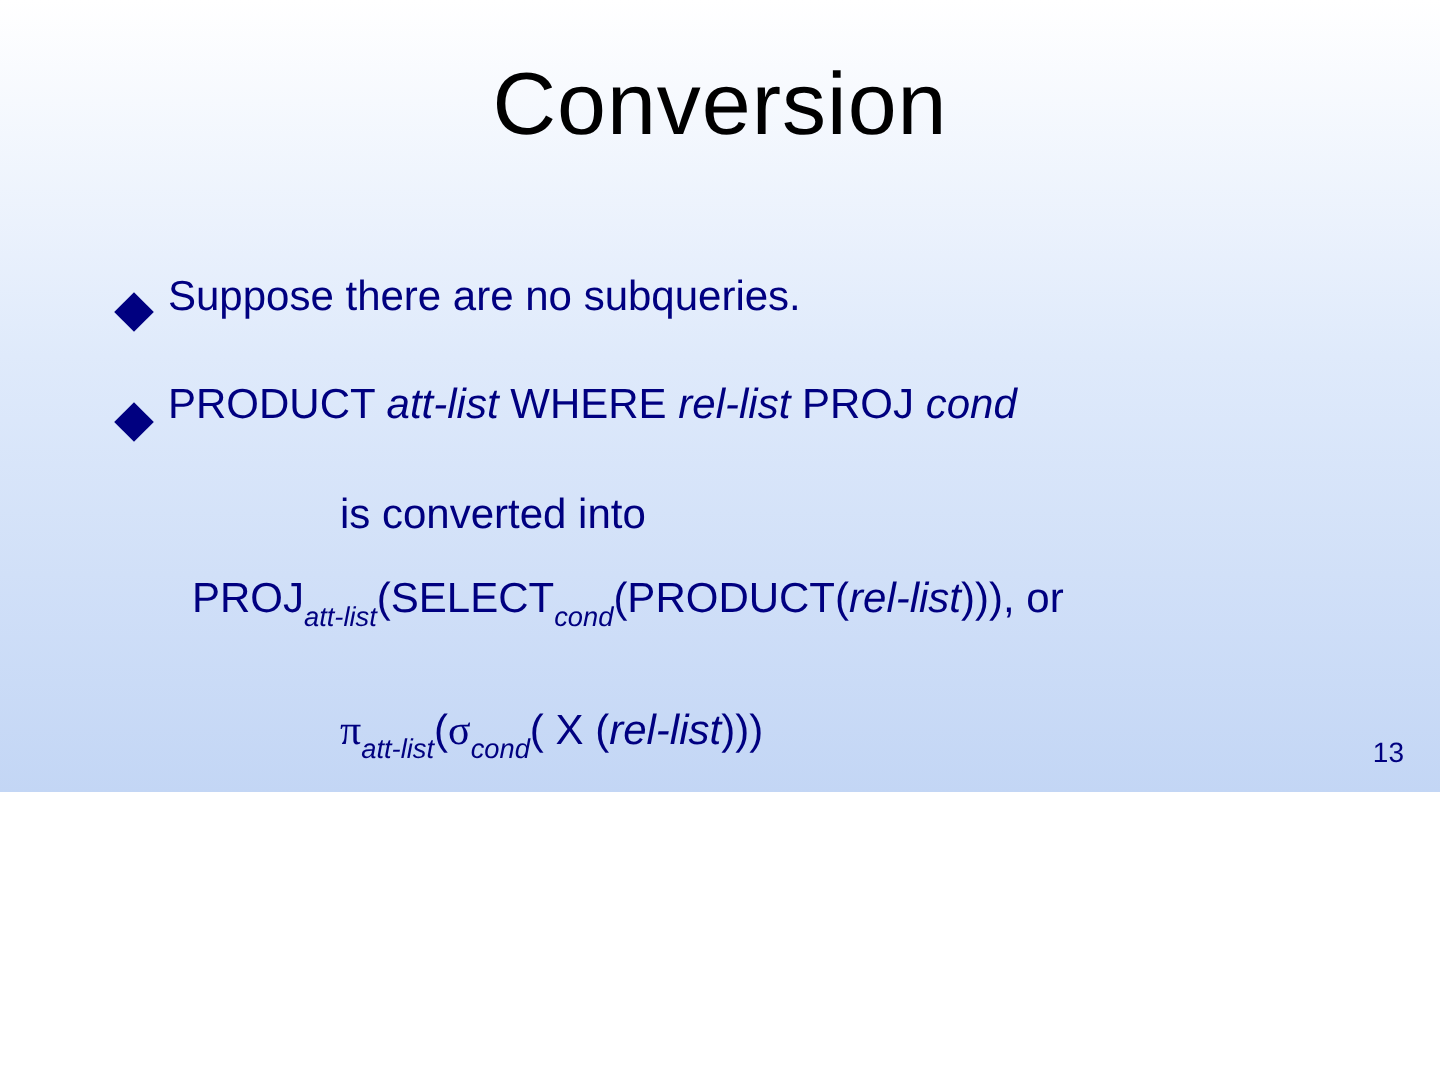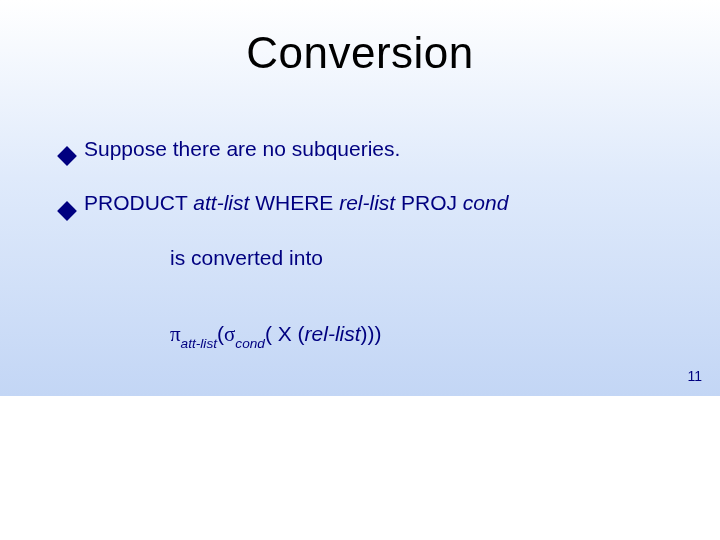--- a/index.html
+++ b/index.html
@@ -47,21 +47,21 @@
     width: 14px;
     height: 14px;
     background: #000080;
     transform: rotate(45deg);
     margin-top: 6px;
     margin-right: 10px;
   }
   .italic { font-style: italic; }
   .sub { font-size: 0.65em; vertical-align: sub; position: relative; top: 0.15em; }
   .sym { font-family: 'Times New Roman', serif; }
-  .indent1 { margin-left: 110px; margin-bottom: 48px; }
+  .indent1 { margin-left: 110px; margin-bottom: 14px; }
   .indent2 { margin-left: 36px; margin-bottom: 34px; }
   .indent3 { margin-left: 110px; }
   .page-num {
     position: absolute;
     bottom: 12px;
     right: 18px;
     font-size: 14px;
     color: #000080;
   }
 </style>
@@ -77,18 +77,19 @@
       <div class="bullet"></div>
       <div id="b0"><span>Suppose there are no subqueries.</span></div>
     </div>
 
     <div class="bullet-row">
       <div class="bullet"></div>
       <div id="b1"><span>PRODUCT </span><span class="italic">att-list</span><span> WHERE </span><span class="italic">rel-list</span><span> PROJ </span><span class="italic">cond</span></div>
     </div>
 
     <div class="indent1" id="l0"><span>is converted into</span></div>
+    <div class="indent2" id="l1"><span>PROJ</span><span class="sub italic">att-list</span><span>(SELECT</span><span class="sub italic">cond</span><span>(PRODUCT(</span><span class="italic">rel-list</span><span>))), or</span></div>
     <div class="indent3" id="l2"><span class="sym">π</span><span class="sub italic">att-list</span><span>(</span><span class="sym">σ</span><span class="sub italic">cond</span><span>( X (</span><span class="italic">rel-list</span><span>)))</span></div>
 
   </div>
 
-  <div class="page-num">11</div>
+  <div class="page-num">13</div>
 </div>
 
 </body></html>

